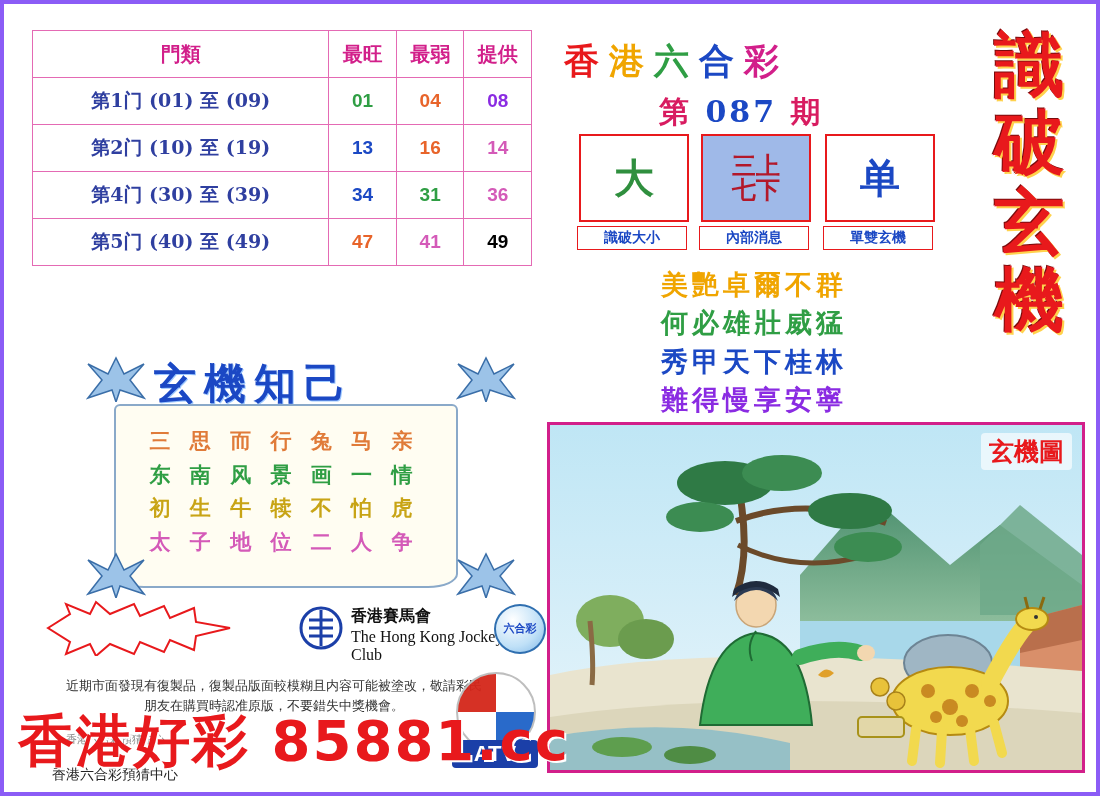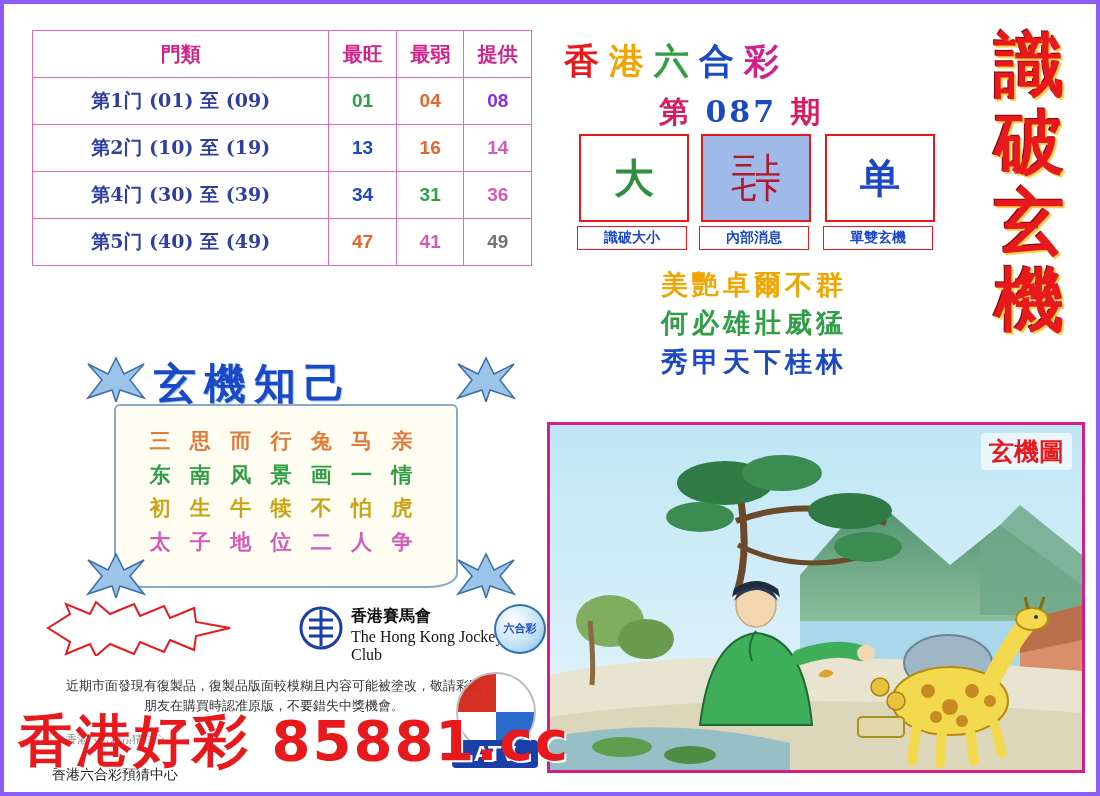--- a/index.html
+++ b/index.html
@@ -270,21 +270,21 @@
       <tr>
         <td class="lbl">第4门 (30) 至 (39)</td>
         <td class="num" id="r3h" style="color: rgb(27, 72, 196);">34</td>
         <td class="num" id="r3c" style="color: rgb(47, 158, 68);">31</td>
         <td class="num" id="r3o" style="color: rgb(212, 90, 184);">36</td>
       </tr>
       <tr>
         <td class="lbl">第5门 (40) 至 (49)</td>
         <td class="num" id="r4h" style="color: rgb(232, 100, 42);">47</td>
         <td class="num" id="r4c" style="color: rgb(212, 90, 184);">41</td>
-        <td class="num" id="r4o" style="color: #737373;">49</td>
+        <td class="num" id="r4o" style="color: #000000;">49</td>
       </tr>
     </tbody>
       </table>
   </div>
 
   <div class="hk-title">
     <span id="t0" style="color: rgb(232, 25, 28);">香</span><span id="t1" style="color: rgb(240, 165, 0);">港</span><span id="t2" style="color: rgb(47, 158, 68);">六</span><span id="t3" style="color: rgb(27, 72, 196);">合</span><span id="t4" style="color: rgb(210, 31, 138);">彩</span>
   </div>
 
   <div class="issue">
@@ -315,20 +315,21 @@
     </div>
     <div class="cap c1">識破大小</div>
     <div class="cap c2">內部消息</div>
     <div class="cap c3">單雙玄機</div>
   </div>
 
   <div class="poem">
     <div>美艷卓爾不群</div>
     <div>何必雄壯威猛</div>
     <div>秀甲天下桂林</div>
+    <div>難得慢享安寧</div>
   </div>
 
   <div class="zhiji">玄機知己</div>
   <div class="banner"></div>
   <div class="banner-lines">
     <div>三 思 而 行 兔 马 亲</div>
     <div>东 南 风 景 画 一 情</div>
     <div>初 生 牛 犊 不 怕 虎</div>
     <div>太 子 地 位 二 人 争</div>
   </div>

